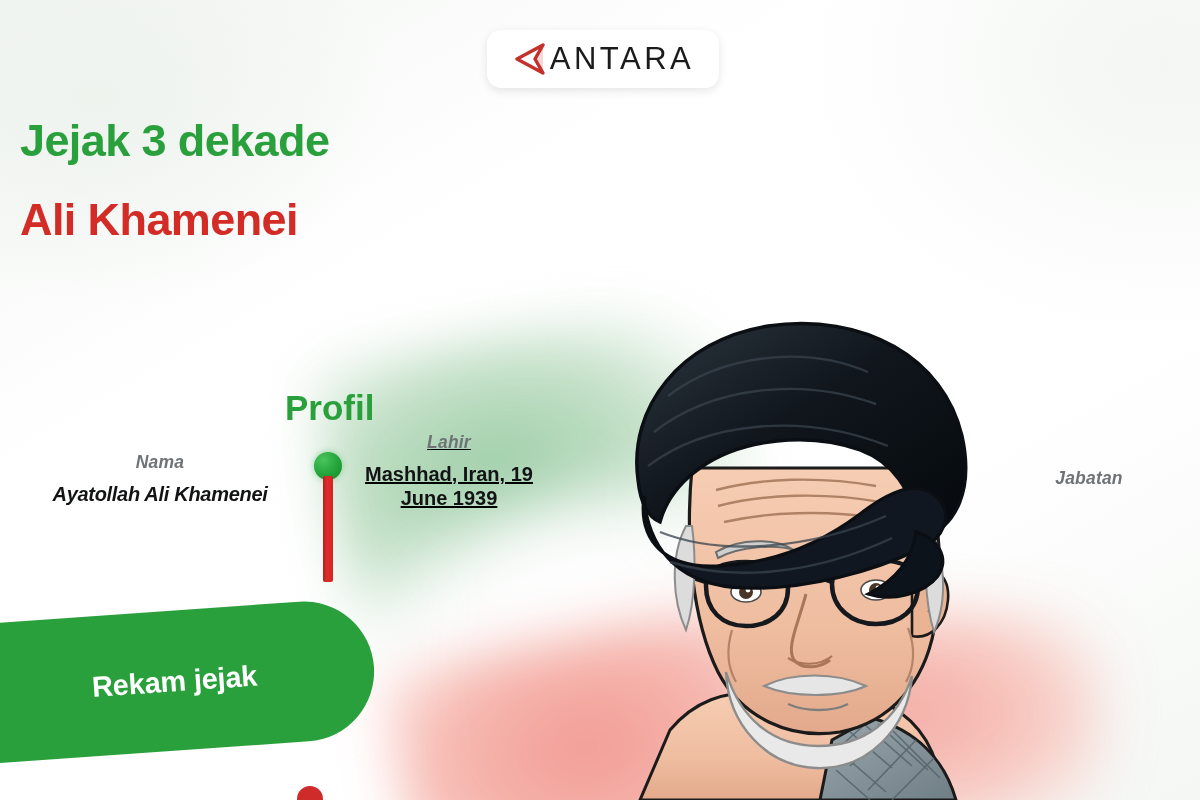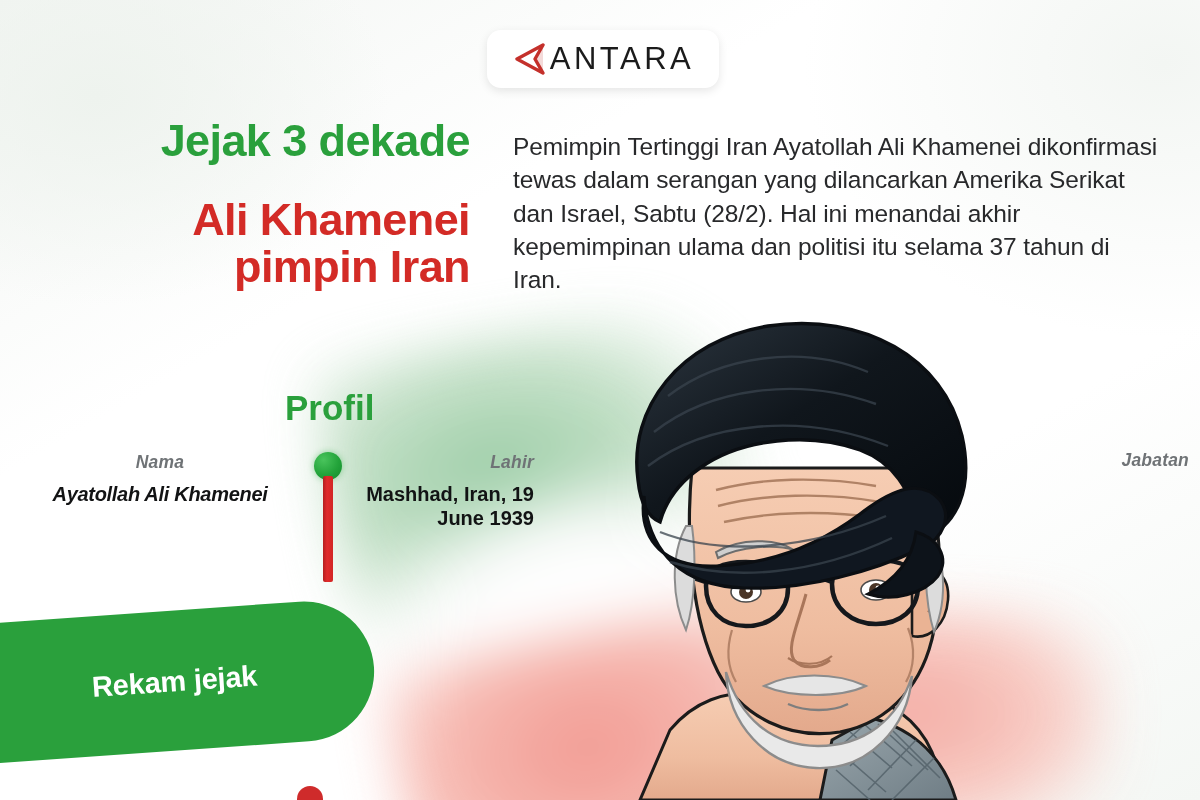--- a/index.html
+++ b/index.html
@@ -86,21 +86,20 @@
     color: #1b1b1b;
     font-weight: 400;
   }
 
   
   .headline {
     position: absolute;
     left: 20px;
     top: 118px;
     width: 450px;
-    text-align: right;
     line-height: 1.04;
     font-weight: 800;
     font-size: 45px;
     letter-spacing: -0.6px;
   }
   .headline .l1 { color: #2aa03c; display: block; }
   .headline .l2 { color: #d32b26; display: block; margin-top: 32px; }
   .headline .l3 { color: #d32b26; display: block; }
 
   
@@ -155,30 +154,31 @@
   .field-nama {
     left: 36px;
     top: 452px;
     width: 248px;
     text-align: center;
   }
   .field-nama .fvalue { font-style: italic; letter-spacing: -0.3px; }
 
   .field-lahir {
     left: 364px;
-    top: 452px;
+    top: 432px;
     width: 170px;
-    text-align: right;
+    text-align: center;
+    text-decoration: underline;
   }
 
   .field-jabatan {
     left: 989px;
-    top: 450px;
+    top: 468px;
     width: 200px;
-    text-align: right;
+    text-align: center;
   }
 
   
   .pin {
     position: absolute;
     left: 310px;
     top: 452px;
     width: 34px;
     height: 130px;
   }
@@ -249,24 +249,22 @@
     <svg class="logo-mark" viewBox="0 0 34 32">
       <path d="M31 2 L5 16 L31 30 L23 16 Z" fill="none" stroke="#c4302b" stroke-width="3.4" stroke-linejoin="round"></path>
       <path d="M31 2 L23 16 L31 30 Z" fill="#c4302b" opacity=".18"></path>
     </svg>
     <span class="logo-word">ANTARA</span>
   </div>
 
   <div class="headline">
     <span class="l1">Jejak 3 dekade</span>
     <span class="l2">Ali Khamenei</span>
-    <span class="l3">pimpin Iran</span>
-  </div>
-
-  <div class="lead">Pemimpin Tertinggi Iran Ayatollah Ali Khamenei dikonfirmasi tewas dalam serangan yang dilancarkan Amerika Serikat dan Israel, Sabtu (28/2). Hal ini menandai akhir kepemimpinan ulama dan politisi itu selama 37 tahun di Iran.</div>
+  </div>
+
 
   <svg class="portrait" viewBox="0 0 520 500">
     <defs>
       <clipPath id="faceclip">
           <rect x="0" y="0" width="520" height="500"></rect>
         </clipPath>
       <linearGradient id="turbanG" x1="0" y1="0" x2="1" y2="1">
         <stop offset="0%" stop-color="#2c3640"></stop>
         <stop offset="45%" stop-color="#10161c"></stop>
         <stop offset="100%" stop-color="#05090d"></stop>

